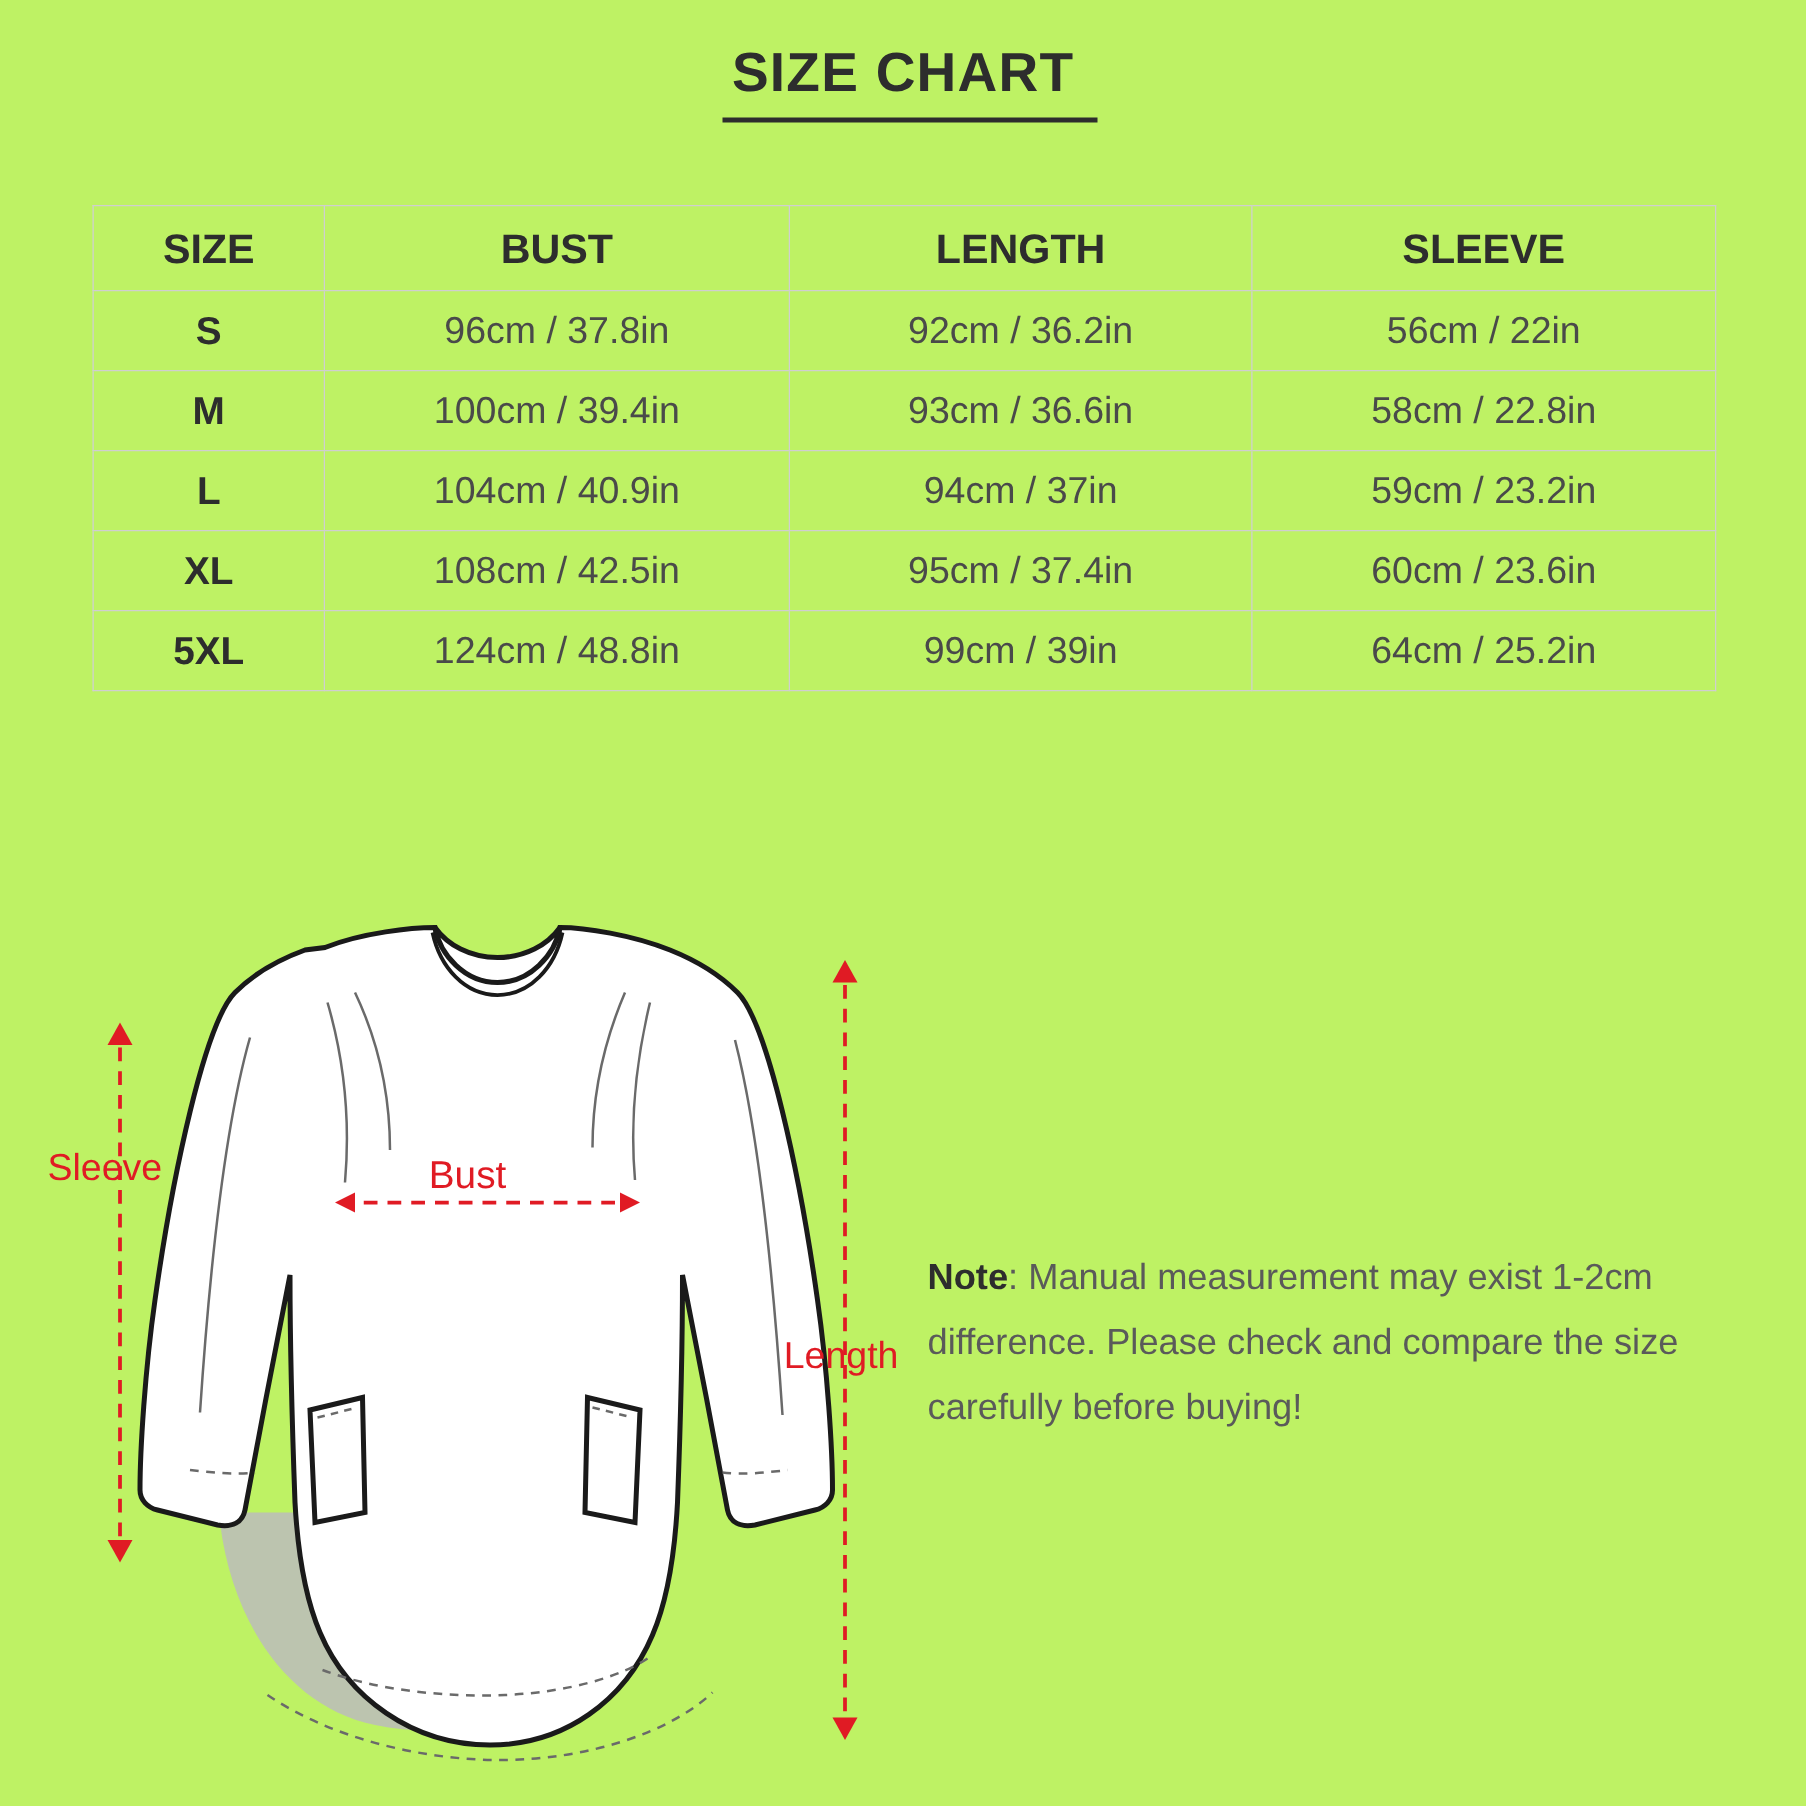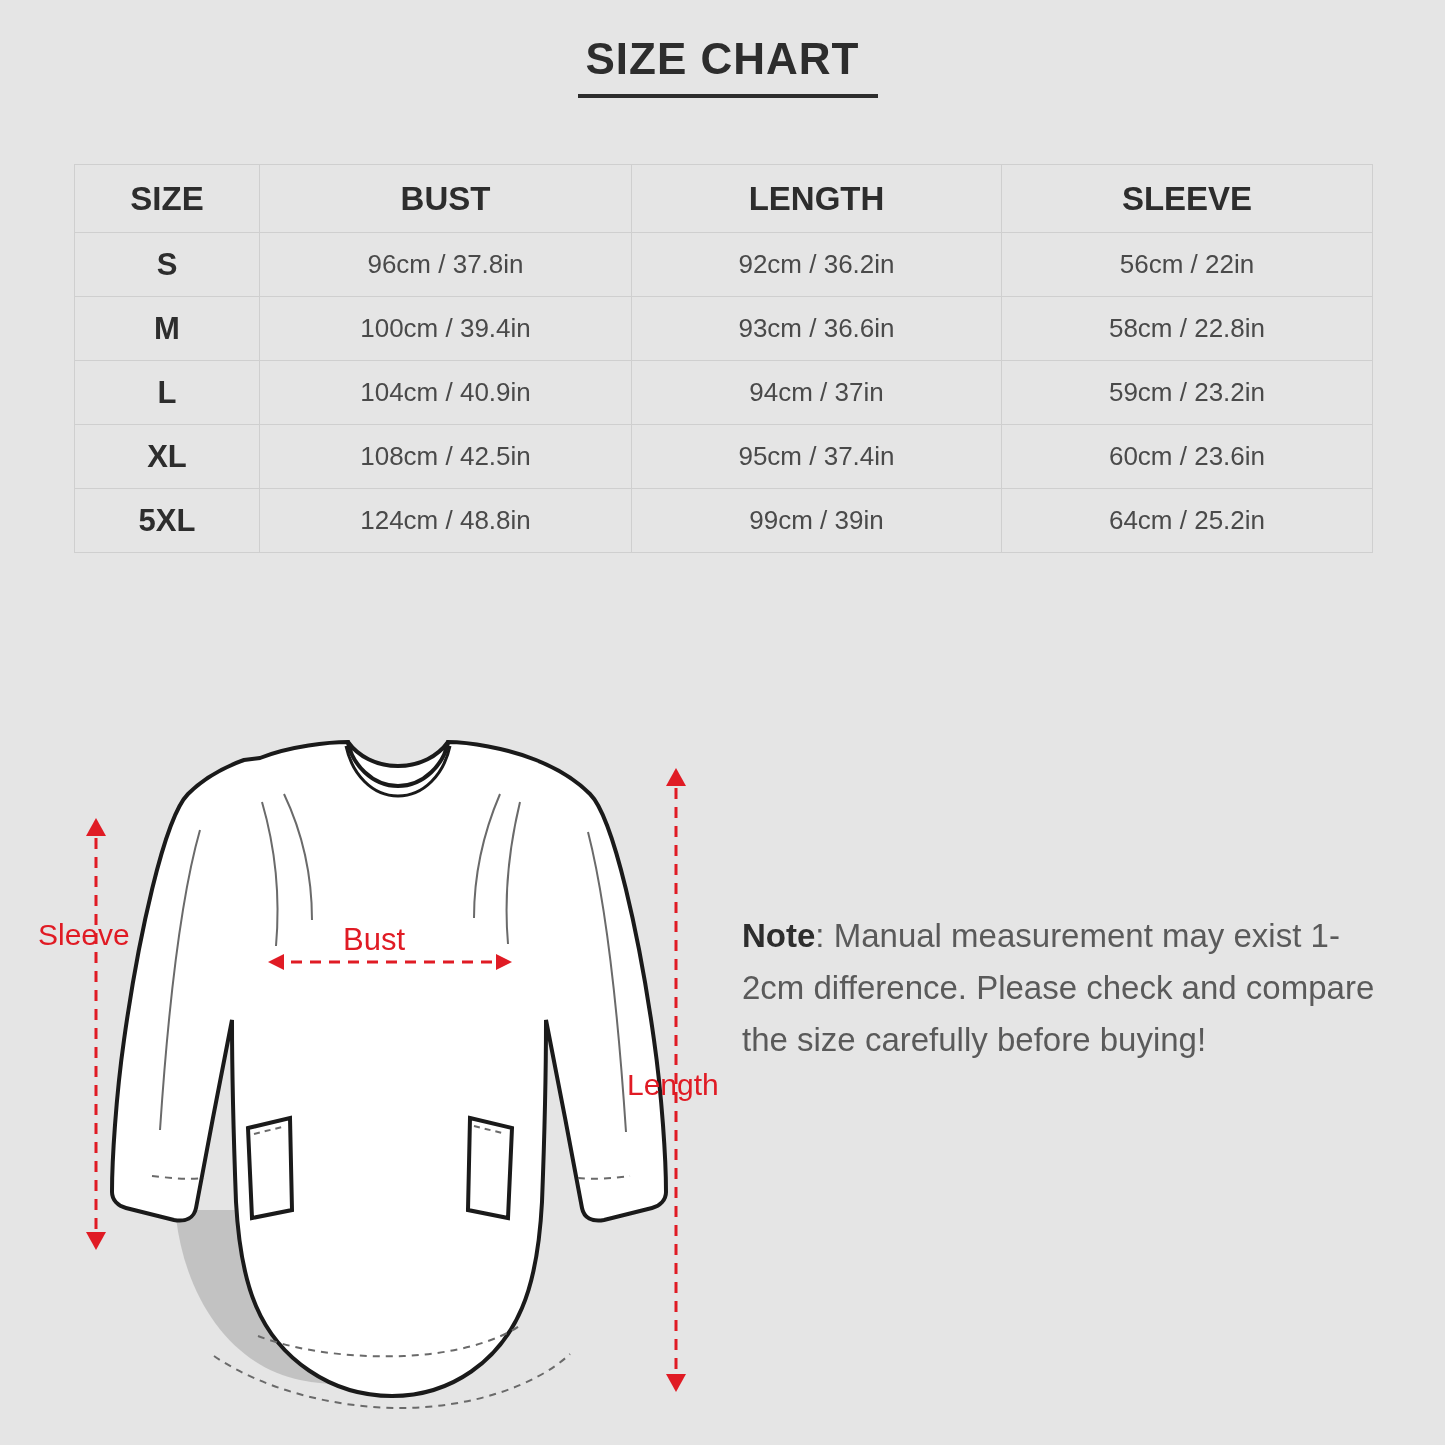--- a/index.html
+++ b/index.html
@@ -8,21 +8,21 @@
     width: 1445px; height: 1445px;
     background: #ffffff;
     font-family: "Liberation Sans", sans-serif;
     color: #3a3a3a;
     overflow: hidden;
   }
   .page {
     position: relative;
     width: 1445px;
     height: 1445px;
-    background: #e5e5e5;
+    background: #bef264;
   }
 
   
   .title {
     position: absolute;
     top: 34px;
     left: 0;
     width: 1445px;
     text-align: center;
     font-size: 44px;
@@ -53,21 +53,21 @@
     margin-top: 40px;
   }
   table.sizes col.c-size   { width: 185px; }
   table.sizes col.c-bust   { width: 372px; }
   table.sizes col.c-length { width: 370px; }
   table.sizes col.c-sleeve { width: 371px; }
 
   table.sizes th, table.sizes td {
     border: 1px solid #cfcfcf;
     text-align: center;
-    font-size: 26px;
+    font-size: 30px;
     color: #4a4a4a;
     font-weight: normal;
     height: 64px;
     padding: 0;
   }
   table.sizes thead th {
     height: 68px;
     font-size: 33px;
     font-weight: bold;
     color: #2d2d2d;
@@ -107,23 +107,23 @@
     left: 627px;
     top: 1068px;
     font-size: 30px;
     color: #e01b24;
   }
 
   
   .note {
     position: absolute;
     left: 742px;
-    top: 910px;
+    top: 996px;
     width: 640px;
-    font-size: 33px;
+    font-size: 29px;
     line-height: 52px;
     color: #5a5a5a;
   }
   .note b {
     color: #2d2d2d;
     font-weight: bold;
   }
 </style>
 </head>
 <body>

